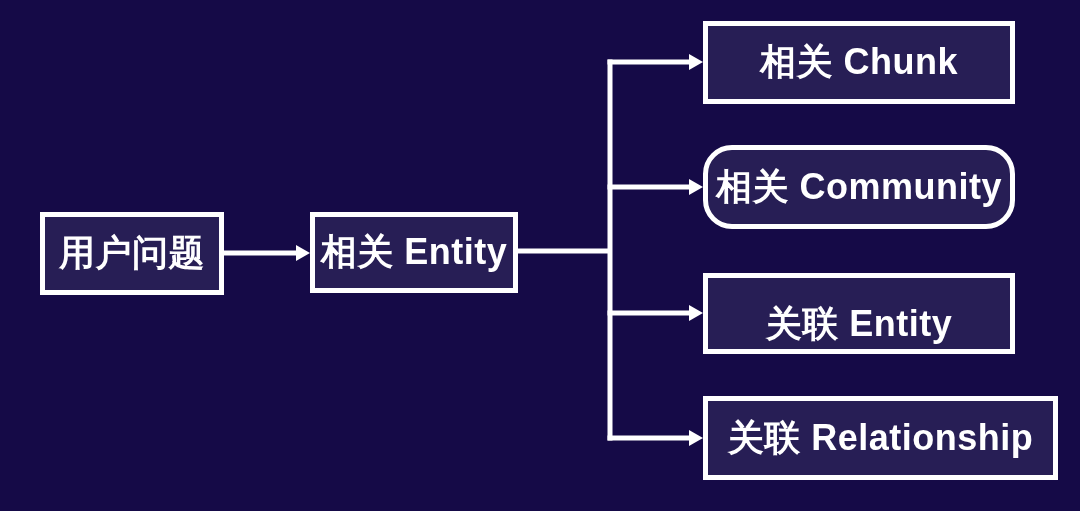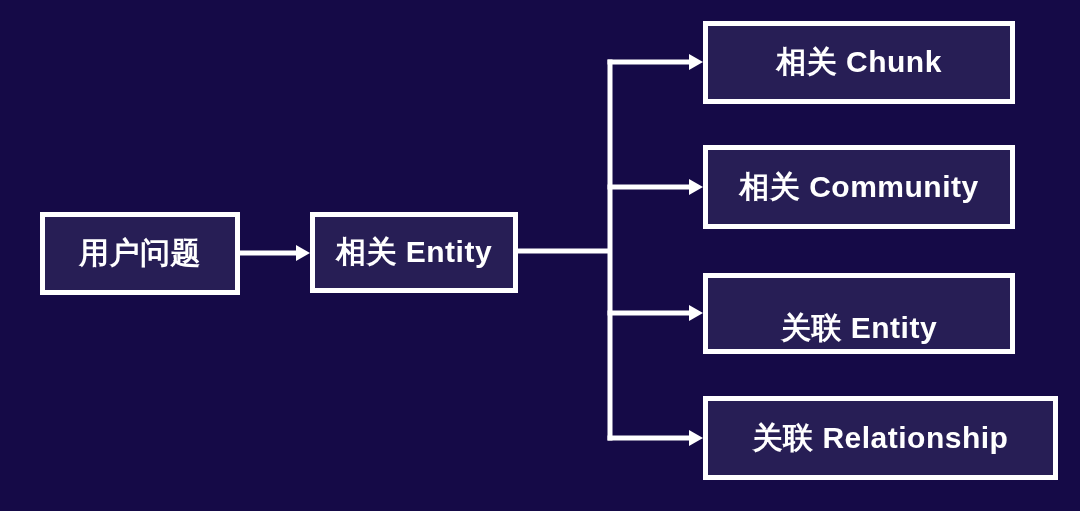--- a/index.html
+++ b/index.html
@@ -25,29 +25,29 @@
   }
   .node {
     position: absolute;
     box-sizing: border-box;
     border: 5px solid var(--line, #ffffff);
     background: var(--node-fill, #271e55);
     color: var(--text, #ffffff);
     display: flex;
     align-items: center;
     justify-content: center;
-    font-size: 30px;
+    font-size: 36px;
     font-weight: bold;
     letter-spacing: 0.5px;
     white-space: nowrap;
   }
-  .node-question     { left: 40px;  top: 212px; width: 200px; height: 83px; }
+  .node-question     { left: 40px;  top: 212px; width: 184px; height: 83px; }
   .node-entity       { left: 310px; top: 212px; width: 208px; height: 81px; align-items: center; }
   .node-chunk        { left: 703px; top: 21px;  width: 312px; height: 83px; }
-  .node-community    { left: 703px; top: 145px; width: 312px; height: 84px; }
+  .node-community    { left: 703px; top: 145px; width: 312px; height: 84px; border-radius: 29px; }
   .node-rel-entity   { left: 703px; top: 273px; width: 312px; height: 81px; align-items: flex-end; }
   .node-relationship { left: 703px; top: 396px; width: 355px; height: 84px; }
 </style>
 </head>
 <body>
 
 <div class="canvas" style="--bg: #150a47; --node-fill: #271e55; --line: #ffffff; --text: #ffffff;">
 
   <svg class="edges-svg" viewBox="0 0 1080 511" xmlns="http://www.w3.org/2000/svg">
     <g stroke="#ffffff" stroke-width="5" fill="none">

